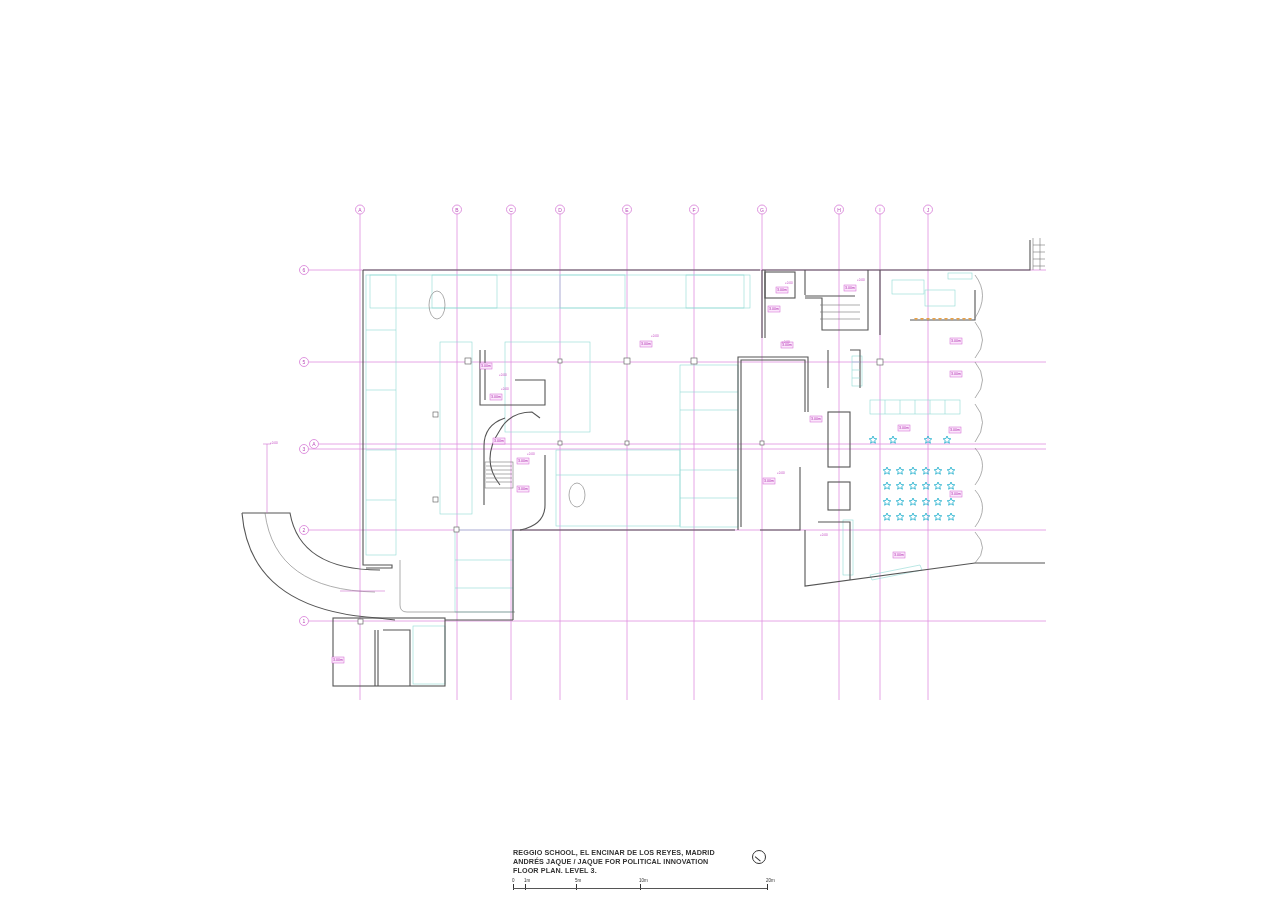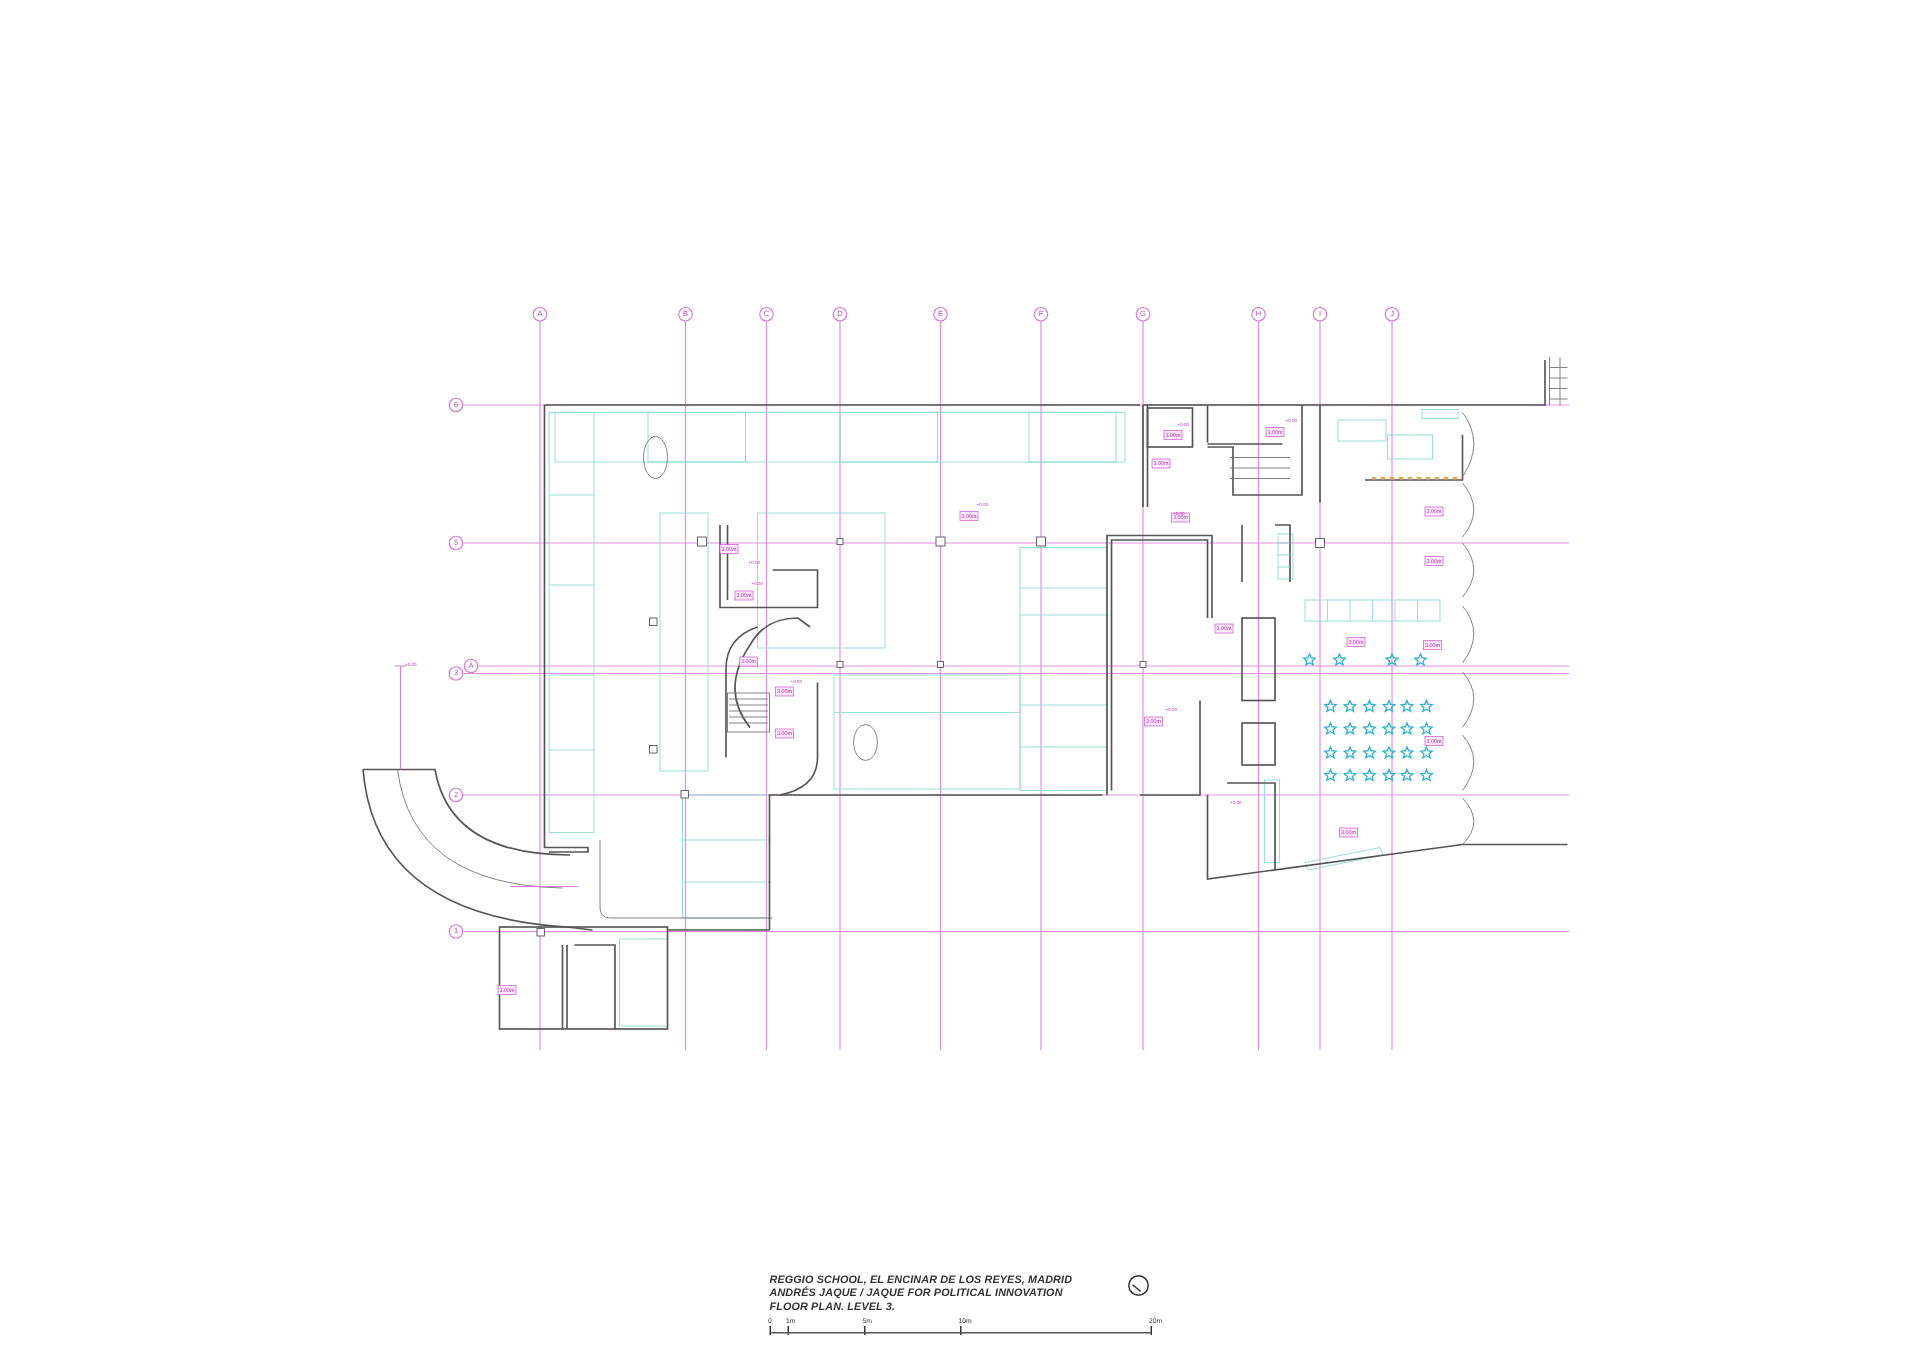--- a/index.html
+++ b/index.html
@@ -12,21 +12,21 @@
   .wall { stroke:#555555; stroke-width:1.1; fill:none; }
   .wall-thin { stroke:#777777; stroke-width:0.6; fill:none; }
   .furn { stroke:#8fd9d4; stroke-width:0.6; fill:none; }
   .tag rect { fill:#fbe6fb; stroke:#d060d0; stroke-width:0.5; }
   .tag text { fill:#b030b0; font-size:3.6px; font-family:"Liberation Sans", sans-serif; dominant-baseline:central; }
   .dim { stroke:#d070d0; stroke-width:0.6; fill:none; }
   .column { fill:#ffffff; stroke:#555; stroke-width:0.6; }
   .chair { fill:none; stroke:#2fb4d0; stroke-width:0.9; }
   .light { fill:#e5a04a; }
   #title-block { position:absolute; left:513px; top:848px; width:270px; }
-  .title-line { font-size:7.2px; font-weight:bold; color:#333; letter-spacing:0.1px; line-height:9px; white-space:nowrap;font-style:italic; }
+  .title-line { font-size:7.2px; font-weight:bold; color:#333; letter-spacing:0.1px; line-height:9px; white-space:nowrap; }
   #north { position:absolute; left:752px; top:850px; width:14px; height:14px; border:1.2px solid #333; border-radius:50%; box-sizing:border-box; }
   #north .needle { position:absolute; left:2px; top:5px; width:7px; height:1.2px; background:#333; transform:rotate(40deg); transform-origin:left center; }
   #scale-bar { position:absolute; left:513px; top:878px; width:256px; height:14px; }
   .scale-tick-label { position:absolute; top:0; font-size:4.5px; color:#333; transform:translateX(-1px); }
   .scale-tick { position:absolute; top:6px; width:1.4px; height:6px; background:#333; }
   .scale-line { position:absolute; top:10px; height:0.8px; background:#555; }
 </style>
 </head>
 <body>
 

